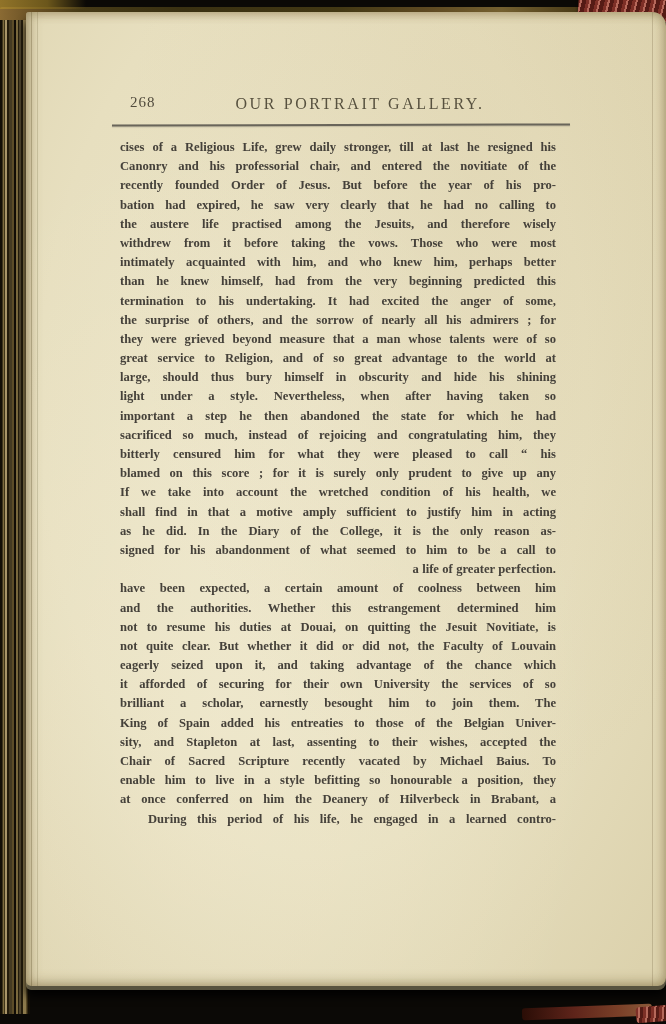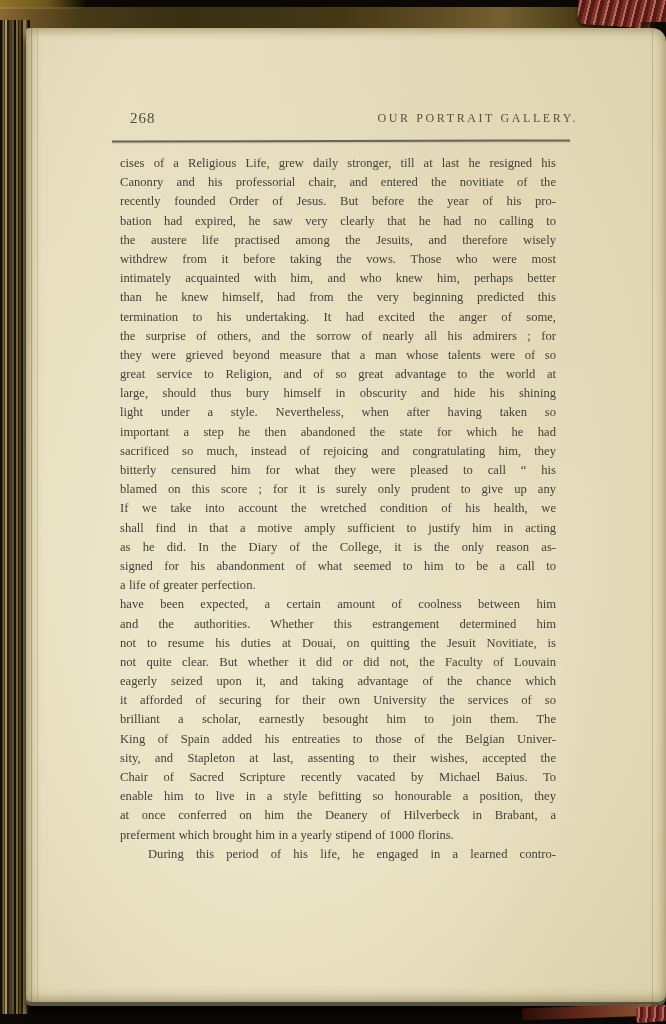--- a/index.html
+++ b/index.html
@@ -39,21 +39,21 @@
   
   .bottom-edge{position:absolute;right:14px;bottom:6px;width:130px;height:12px;
     transform:rotate(-2deg);border-radius:3px;
     background:linear-gradient(90deg,#2a0d06,#5e241a 40%,#7a4028 75%,#8a5a3a);}
   .tailband{position:absolute;right:-4px;bottom:2px;width:34px;height:16px;
     transform:rotate(-5deg);border-radius:4px;
     background:repeating-linear-gradient(100deg,#7d2f26 0 3px,#b5685a 3px 5px,
       #551b15 5px 8px);}
 
   
-  .page{position:absolute;left:26px;top:28px;width:640px;height:974px;
+  .page{position:absolute;left:26px;top:12px;width:640px;height:974px;
     border-radius:3px 14px 8px 5px;
     background:
       radial-gradient(ellipse at 70% 18%, rgba(190,170,120,.14), rgba(0,0,0,0) 55%),
       radial-gradient(ellipse at 30% 72%, rgba(255,250,232,.25), rgba(0,0,0,0) 60%),
       radial-gradient(ellipse at 45% 40%, #ece5c9 0%, #e7dfbf 55%, #dcd2ad 95%);
     box-shadow:
       inset 5px 0 12px rgba(110,90,45,.28),
       inset -3px 0 9px rgba(110,90,45,.20),
       inset 0 -5px 12px rgba(110,90,45,.22),
       inset 0 4px 8px rgba(110,90,45,.14),
@@ -61,32 +61,32 @@
       0 10px 10px rgba(0,0,0,.9);}
 
   .crease{position:absolute;top:0;height:100%;width:1px;background:rgba(90,75,40,.30);}
   .crease.c1{left:5px;}
   .crease.c2{left:11px;background:rgba(90,75,40,.18);}
   .crease.c3{right:13px;background:rgba(90,75,40,.22);}
 
   .page-header{position:absolute;left:94px;top:81px;width:436px;height:18px;
     color:#514b3d;}
   .pagenum{position:absolute;left:10px;top:1px;font-size:15px;letter-spacing:1px;}
-  .running-title{position:absolute;left:22px;right:-22px;top:2px;text-align:right;
-    font-size:12px;letter-spacing:2.6px;color:#57513f;}
+  .running-title{position:absolute;left:22px;right:-22px;top:2px;text-align:center;
+    font-size:16px;letter-spacing:2.6px;color:#57513f;}
   .rule{position:absolute;left:86px;top:112px;width:458px;height:1.5px;
     background:#69655a;transform:rotate(-0.15deg);
     box-shadow:0 1px 1px rgba(105,101,90,.25);}
 
   .body-text{position:absolute;left:94px;top:126px;width:436px;
     color:var(--ink);font-size:12.6px;line-height:19.2px;
     text-rendering:optimizeLegibility;}
   .line{height:19.2px;text-align:justify;text-align-last:justify;
-    word-spacing:.02em;}
-  .line.last{text-align:left;text-align-last:auto;}
+    word-spacing:.02em;font-weight:bold;}
+  .line.last{text-align:right;text-align-last:auto;}
   .line.indent{text-indent:28px;}
 </style>
 </head>
 <body>
 
 <div class="scene">
 
   <div class="top-leather"></div>
   <div class="gilt-corner"></div>
   <div class="headband"></div>
@@ -135,21 +135,20 @@
         <div class="line">not to resume his duties at Douai, on quitting the Jesuit Novitiate, is</div>
         <div class="line">not quite clear.  But whether it did or did not, the Faculty of Louvain</div>
         <div class="line">eagerly seized upon it, and taking advantage of the chance which</div>
         <div class="line">it afforded of securing for their own University the services of so</div>
         <div class="line">brilliant a scholar, earnestly besought him to join them.  The</div>
         <div class="line">King of Spain added his entreaties to those of the Belgian Univer-</div>
         <div class="line">sity, and Stapleton at last, assenting to their wishes, accepted the</div>
         <div class="line">Chair of Sacred Scripture recently vacated by Michael Baius.  To</div>
         <div class="line">enable him to live in a style befitting so honourable a position, they</div>
         <div class="line">at once conferred on him the Deanery of Hilverbeck in Brabant, a</div>
-        <div class="line last">preferment which brought him in a yearly stipend of 1000 florins.</div>
         <div class="line indent">During this period of his life, he engaged in a learned contro-</div>
       </div>
   </div>
 
   <div class="bottom-edge"></div>
   <div class="tailband"></div>
 
 </div>
 
 </body></html>

